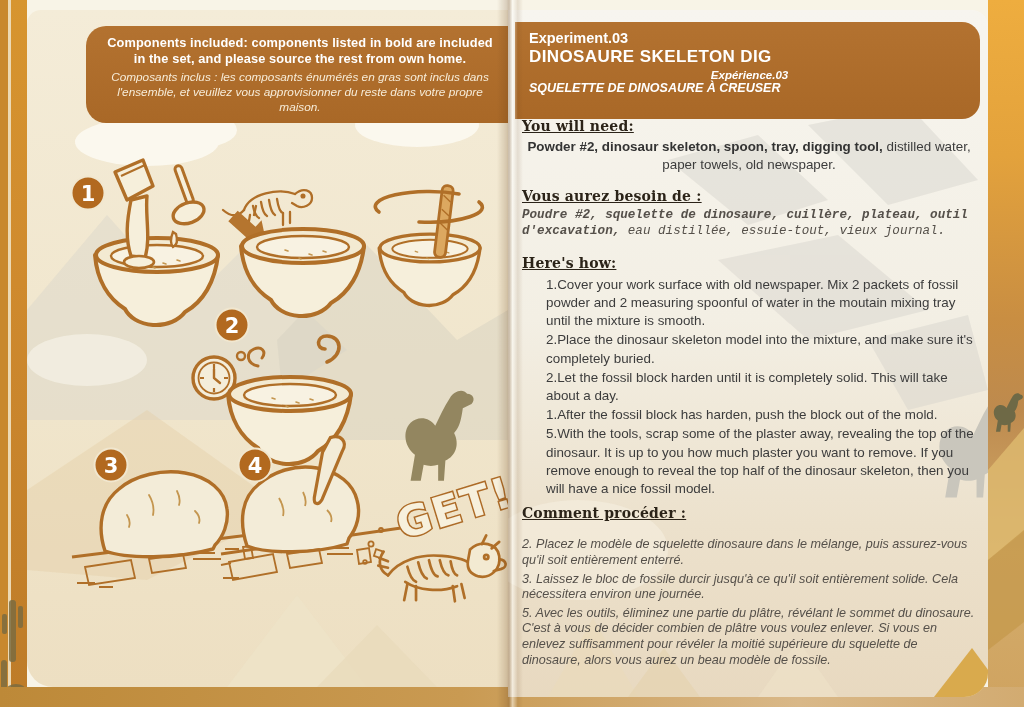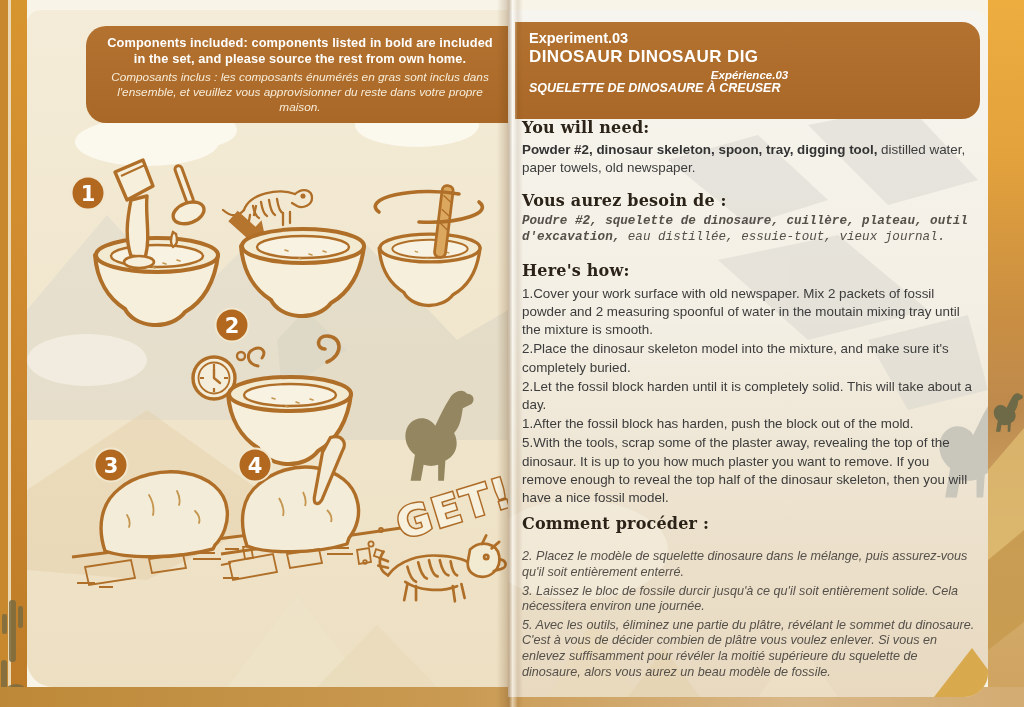--- a/index.html
+++ b/index.html
@@ -37,28 +37,28 @@
   .right-page svg.layer { position:absolute; left:0; top:0; }
   .right-header { position:absolute; left:7px; right:8px; top:12px; min-height:84px;
                   background:linear-gradient(180deg,#b37230,#a96827);
                   border-radius:0 18px 18px 0; color:#fff; padding:8px 10px 24px 14px; z-index:3; }
   .rh-no    { font-size:14.5px; font-weight:bold; }
   .rh-title { font-size:17px;  font-weight:bold; letter-spacing:.4px; margin-top:1px; }
   .rh-no-fr { font-size:11.5px; font-weight:bold; font-style:italic; margin-top:2px;text-align:center; }
   .rh-title-fr { font-size:12.5px; font-weight:bold; font-style:italic; }
 
   .r-content { position:absolute; left:14px; right:12px; top:108px; z-index:2; }
-  .sec-head { font-family:"DejaVu Serif", serif; font-weight:bold; font-size:16px;
-              color:#2b2318; margin-bottom:4px; letter-spacing:.2px; }
+  .sec-head { font-family:"DejaVu Serif", serif; font-weight:bold; font-size:14px;
+              color:#2b2318; margin-bottom:4px; letter-spacing:.2px;text-decoration:underline; }
   p.en  { font-size:13.4px; color:#3c3c3c; line-height:1.36; }
   p.en .b { font-weight:bold; color:#333; }
   p.fr  { font-size:12.6px; font-style:italic; color:#55504a; line-height:1.24; }
   p.fr .b { font-weight:bold; }
-  .gap-s { margin-bottom:14px; } .gap-m { margin-bottom:15px;font-family:Liberation Mono, monospace; }
-  p.step { margin-bottom:1px; }
+  .gap-s { margin-bottom:14px;text-align:center; } .gap-m { margin-bottom:15px;font-family:Liberation Mono, monospace; }
+  p.step { margin-bottom:1px;margin-left:24px; }
   p.frstep { margin-bottom:3px; }
   .head-how { margin-top:2px; margin-bottom:5px; }
   .head-fr  { margin-top:7px; margin-bottom:16px; }
 
   
   .fold { position:absolute; left:497px; top:0; width:26px; height:707px; z-index:6;
           background:linear-gradient(90deg, rgba(101,62,22,0) 0%, rgba(101,62,22,.20) 36%,
                      rgba(101,62,22,.30) 46%, rgba(255,255,250,.50) 60%,
                      rgba(101,62,22,.12) 80%, rgba(101,62,22,0) 100%); }
 
@@ -273,21 +273,21 @@
         <polygon points="250,687 330,687 290,630" fill="#efe4c9" opacity="0.5"></polygon>
         <polygon points="426,687 500,687 464,638" fill="#d7a440" opacity="0.9"></polygon>
       </g>
       <g transform="translate(424,382) scale(1.65)" fill="#c9c6bc">
         <path d="M8,64 L11,46 C4,41 2,30 8,24 C13,19 21,20 25,26 C28,20 31,13 35,7 C38,2 44,0 47,4 C51,4 53,8 50,11 L44,14 C43,21 42,27 38,31 C42,39 39,47 32,50 L31,64 L27,64 L27,53 C24,54 20,54 17,53 L15,64 Z"></path>
       </g>
     </svg>
 
     <div class="right-header">
       <div class="rh-no">Experiment.03</div>
-      <div class="rh-title">DINOSAUR DINOSAUR DIG</div>
+      <div class="rh-title">DINOSAURE SKELETON DIG</div>
       <div class="rh-no-fr">Expérience.03</div>
       <div class="rh-title-fr">SQUELETTE DE DINOSAURE À CREUSER</div>
     </div>
 
     <div class="r-content">
       <div class="sec-head">You will need:</div>
       <p class="en gap-s"><span class="b">Powder #2, dinosaur skeleton, spoon, tray, digging tool,</span><span> distilled water, paper towels, old newspaper.</span></p>
 
       <div class="sec-head">Vous aurez besoin de :</div>
       <p class="fr gap-m"><span class="b">Poudre #2, squelette de dinosaure, cuillère, plateau, outil d'excavation,</span><span> eau distillée, essuie-tout, vieux journal.</span></p>

